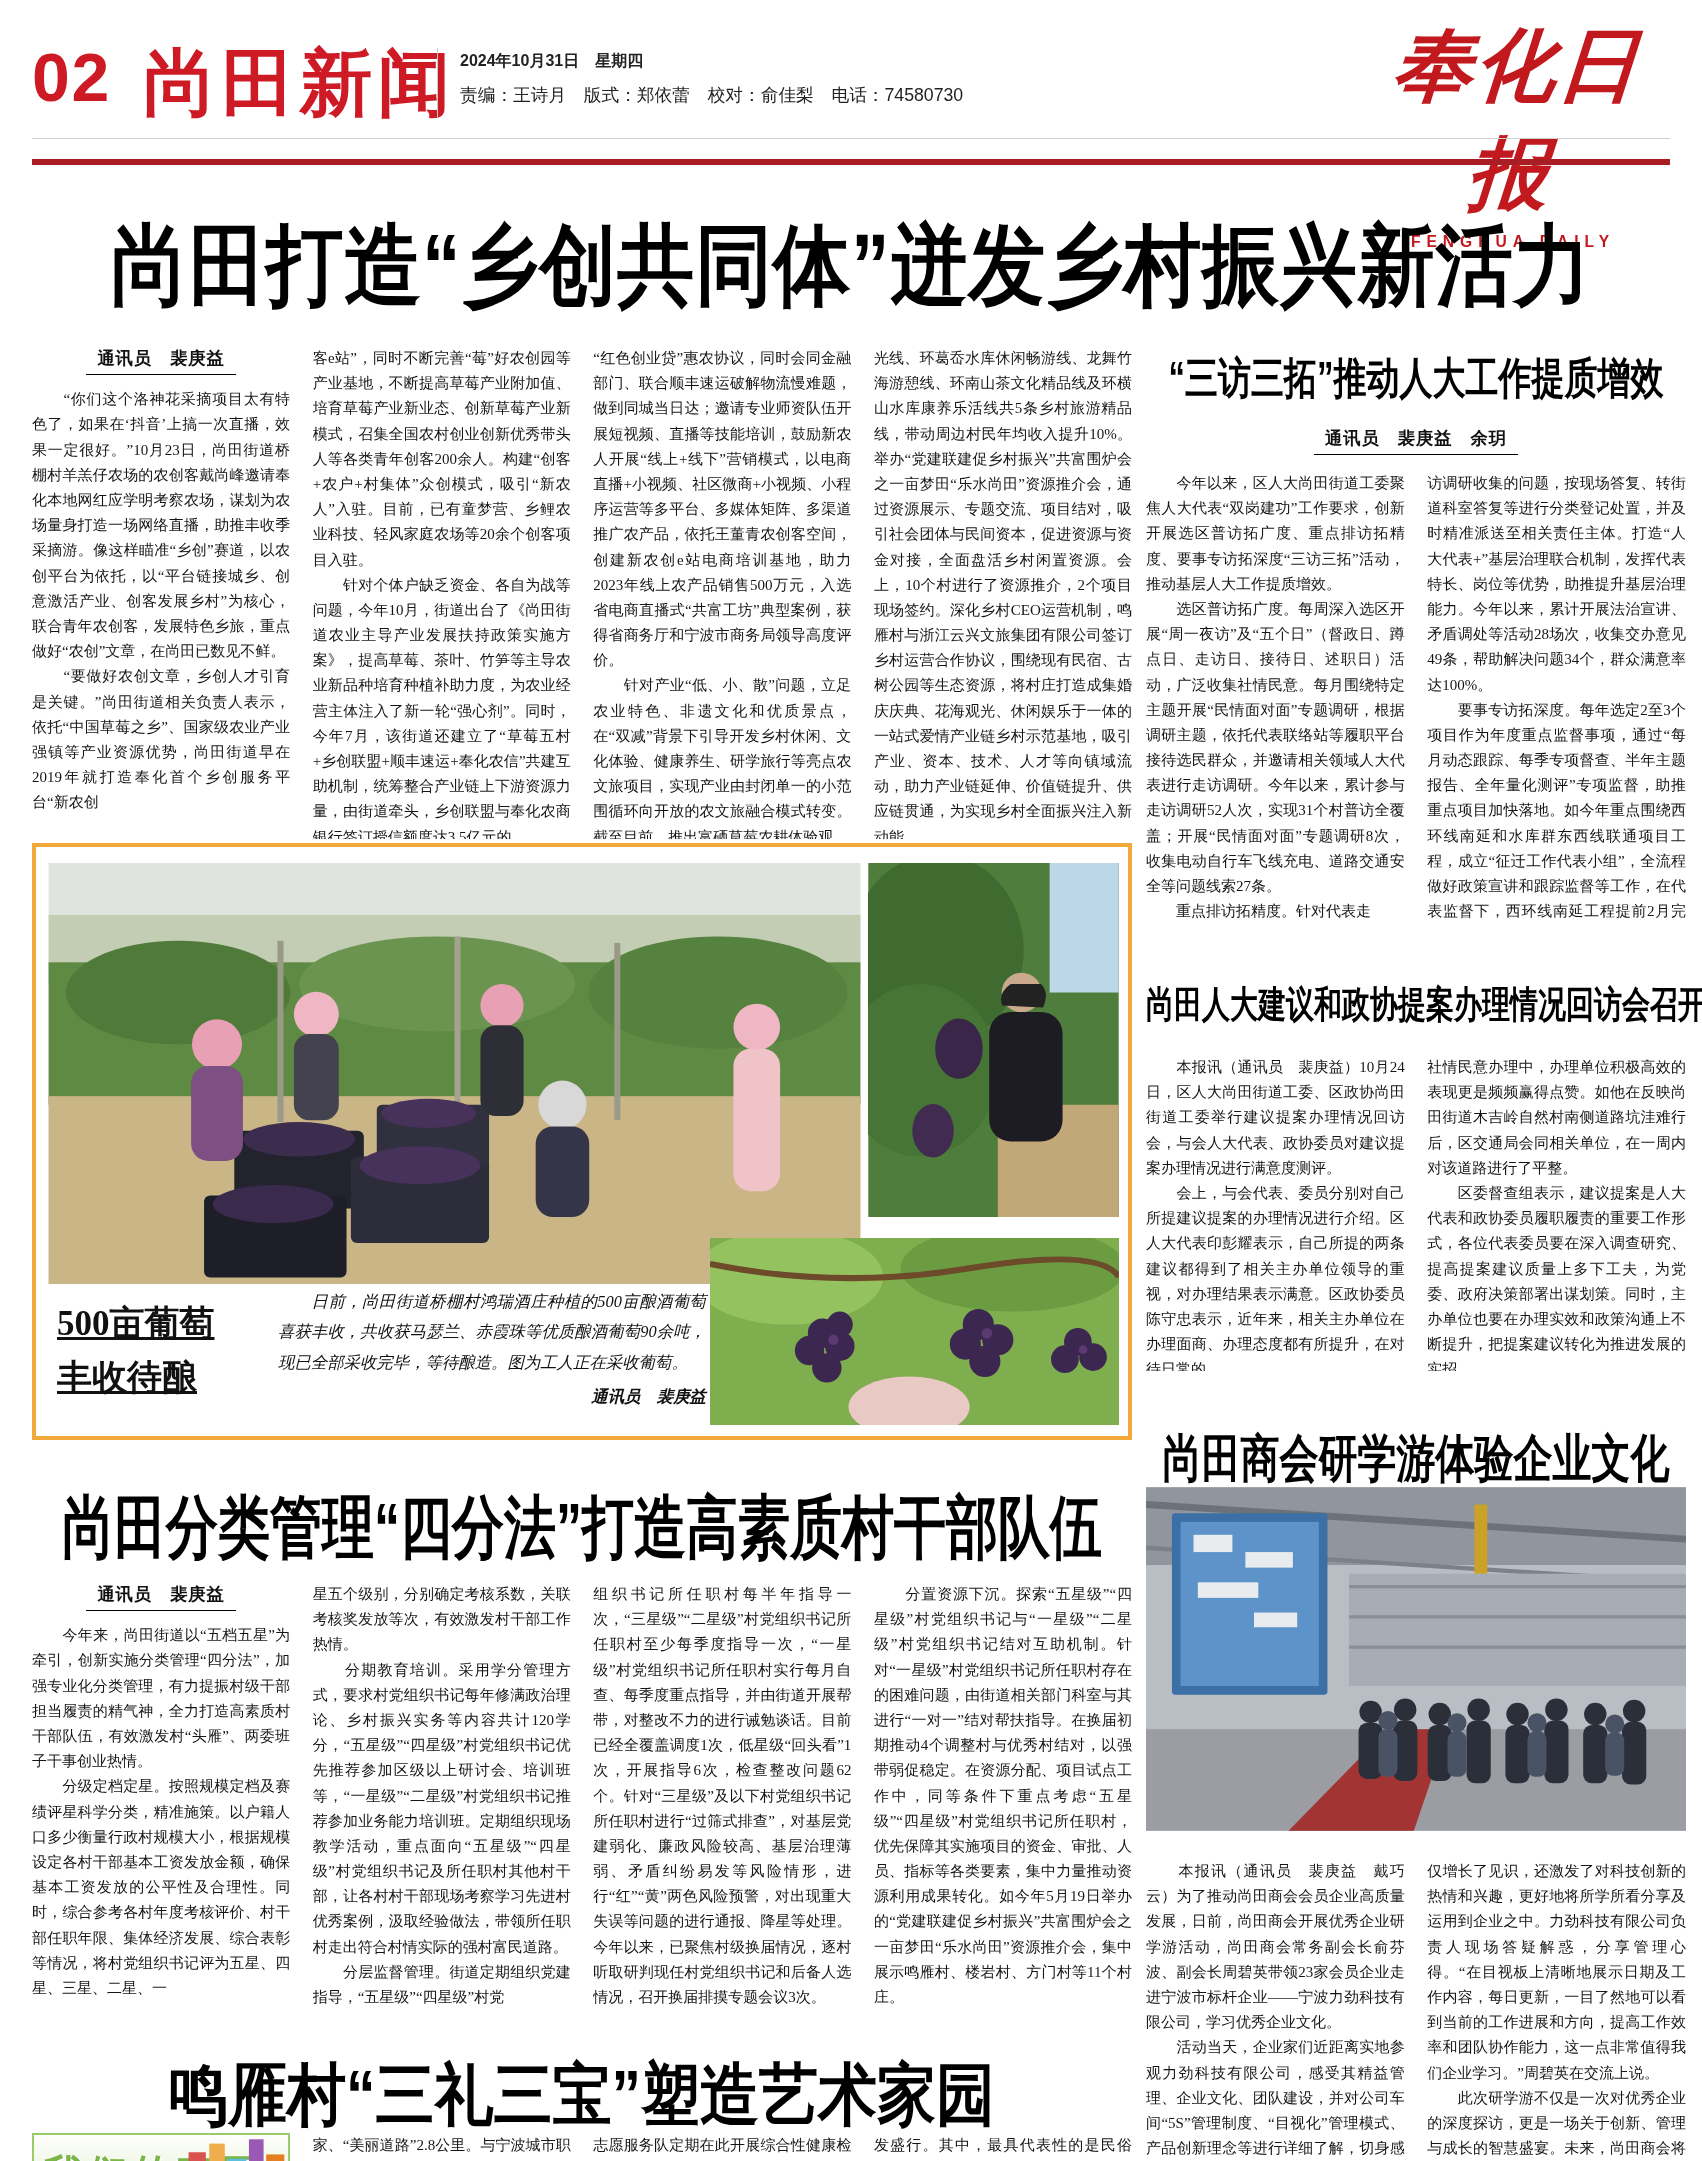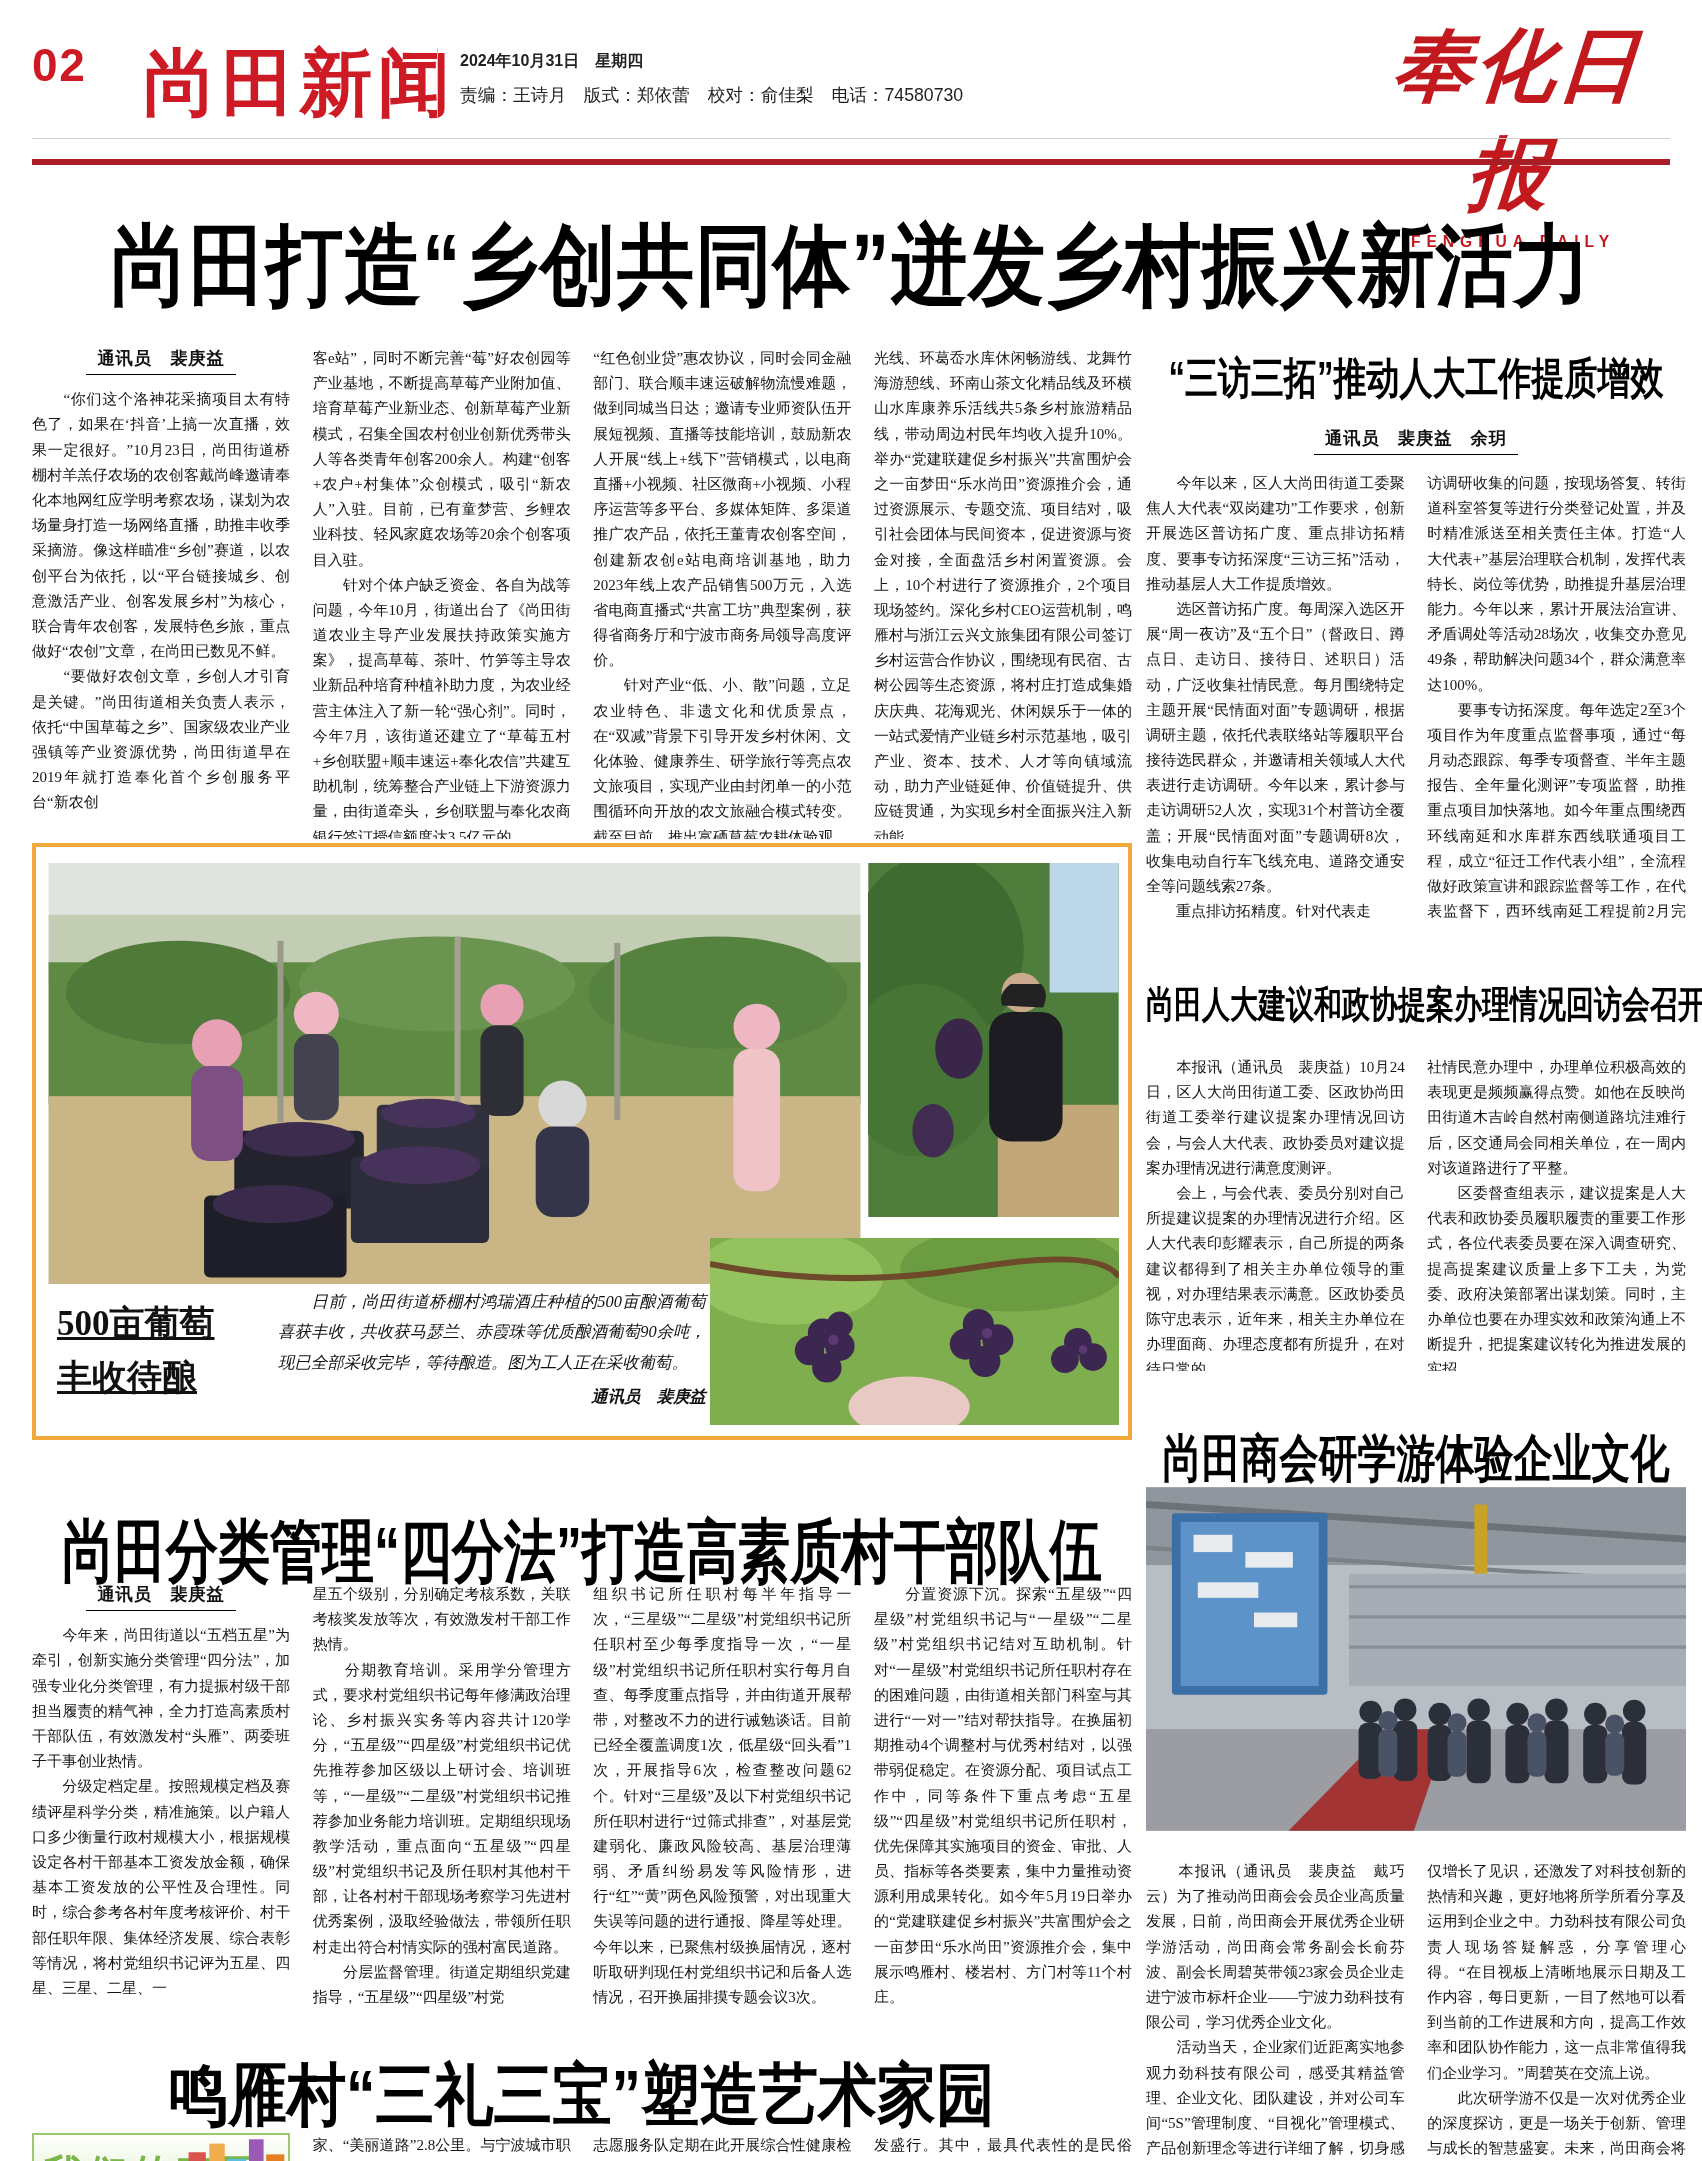--- a/index.html
+++ b/index.html
@@ -21,21 +21,21 @@
   }
   .cols { display:flex; gap:22.5px; }
   .cols > .col { flex:1 1 0; overflow:hidden; }
   .byline-wrap { text-align:center; margin-bottom:12px; }
   .byline {
     display:inline-block; font-size:17.3px; font-weight:bold;
     padding:0 11.2px 4.3px; border-bottom:1.7px solid #000; letter-spacing:0.9px;
   }
   .red { color:#cd1a24; }
   
-  .pagenum { font-size:46px; letter-spacing:1.7px;text-align:right; }
+  .pagenum { font-size:68px; letter-spacing:1.7px;text-align:right; }
   .section-title { font-size:73px; letter-spacing:5.2px; }
   .date1 { font-size:16px; font-weight:bold; color:#222; font-family:"Liberation Sans",sans-serif;}
   .date2 { font-size:17.7px; color:#222; margin-top:11.2px; font-family:"Liberation Sans",sans-serif;}
   .masthead { text-align:center; }
   .masthead-cn {
     font-size:80px; font-weight:900; color:#c2191f;
     font-family:"Liberation Serif", serif; font-style:italic;
     transform:skewX(-4deg); display:inline-block; letter-spacing:2.6px;
   }
   .masthead-en { font-size:15.6px; font-weight:bold; color:#c2191f; letter-spacing:6px; margin-top:4.3px; font-family:"Liberation Sans",sans-serif;}
@@ -226,21 +226,21 @@
     </div>
 
     <div class="abs cap-label" style="left:21px; top:450px; width:203px;text-decoration:underline;">500亩葡萄
 丰收待酿</div>
     <div class="abs" style="left:242px; top:440px; width:428px;">
       <div class="cap-text">　　日前，尚田街道桥棚村鸿瑞酒庄种植的500亩酿酒葡萄喜获丰收，共收获马瑟兰、赤霞珠等优质酿酒葡萄90余吨，现已全部采收完毕，等待酿造。图为工人正在采收葡萄。</div>
       <div class="cap-credit">通讯员　裴庚益</div>
     </div>
   </div>
 
-  <div class="abs center" style="left:32px; top:1482px; width:1100px;margin-top:24px;">
+  <div class="abs center" style="left:32px; top:1482px; width:1100px;">
     <span class="hl tall" style="font-size:52px;">尚田分类管理“四分法”打造高素质村干部队伍</span>
   </div>
   <div class="abs cols" style="left:32px; top:1582px; width:1100px; height:460px;">
     <div class="col">
       <div class="byline-wrap">
         <span class="byline">通讯员　裴庚益</span>
       </div>
       <div class="coltext" style="height:415px;">　　今年来，尚田街道以“五档五星”为牵引，创新实施分类管理“四分法”，加强专业化分类管理，有力提振村级干部担当履责的精气神，全力打造高素质村干部队伍，有效激发村“头雁”、两委班子干事创业热情。
 　　分级定档定星。按照规模定档及赛绩评星科学分类，精准施策。以户籍人口多少衡量行政村规模大小，根据规模设定各村干部基本工资发放金额，确保基本工资发放的公平性及合理性。同时，综合参考各村年度考核评价、村干部任职年限、集体经济发展、综合表彰等情况，将村党组织书记评为五星、四星、三星、二星、一</div>
     </div>

